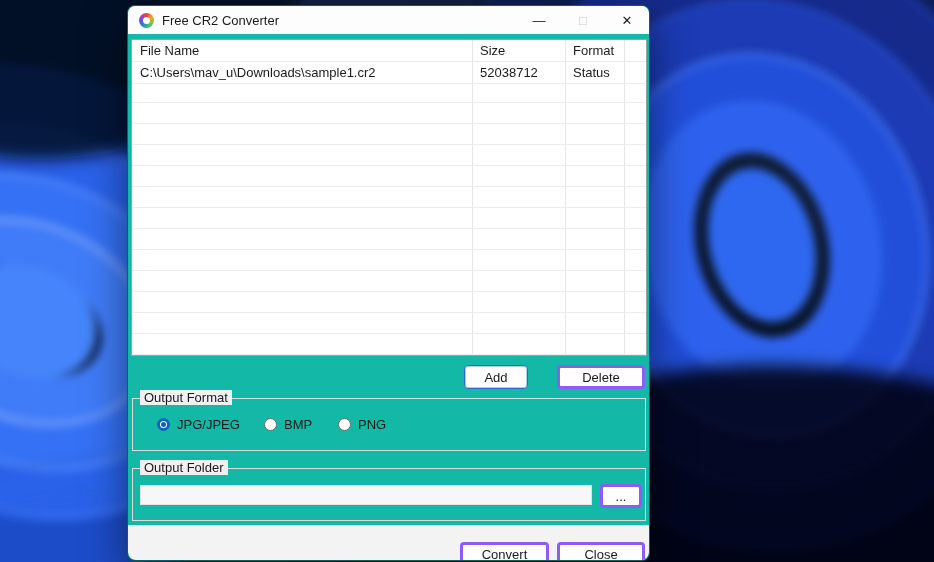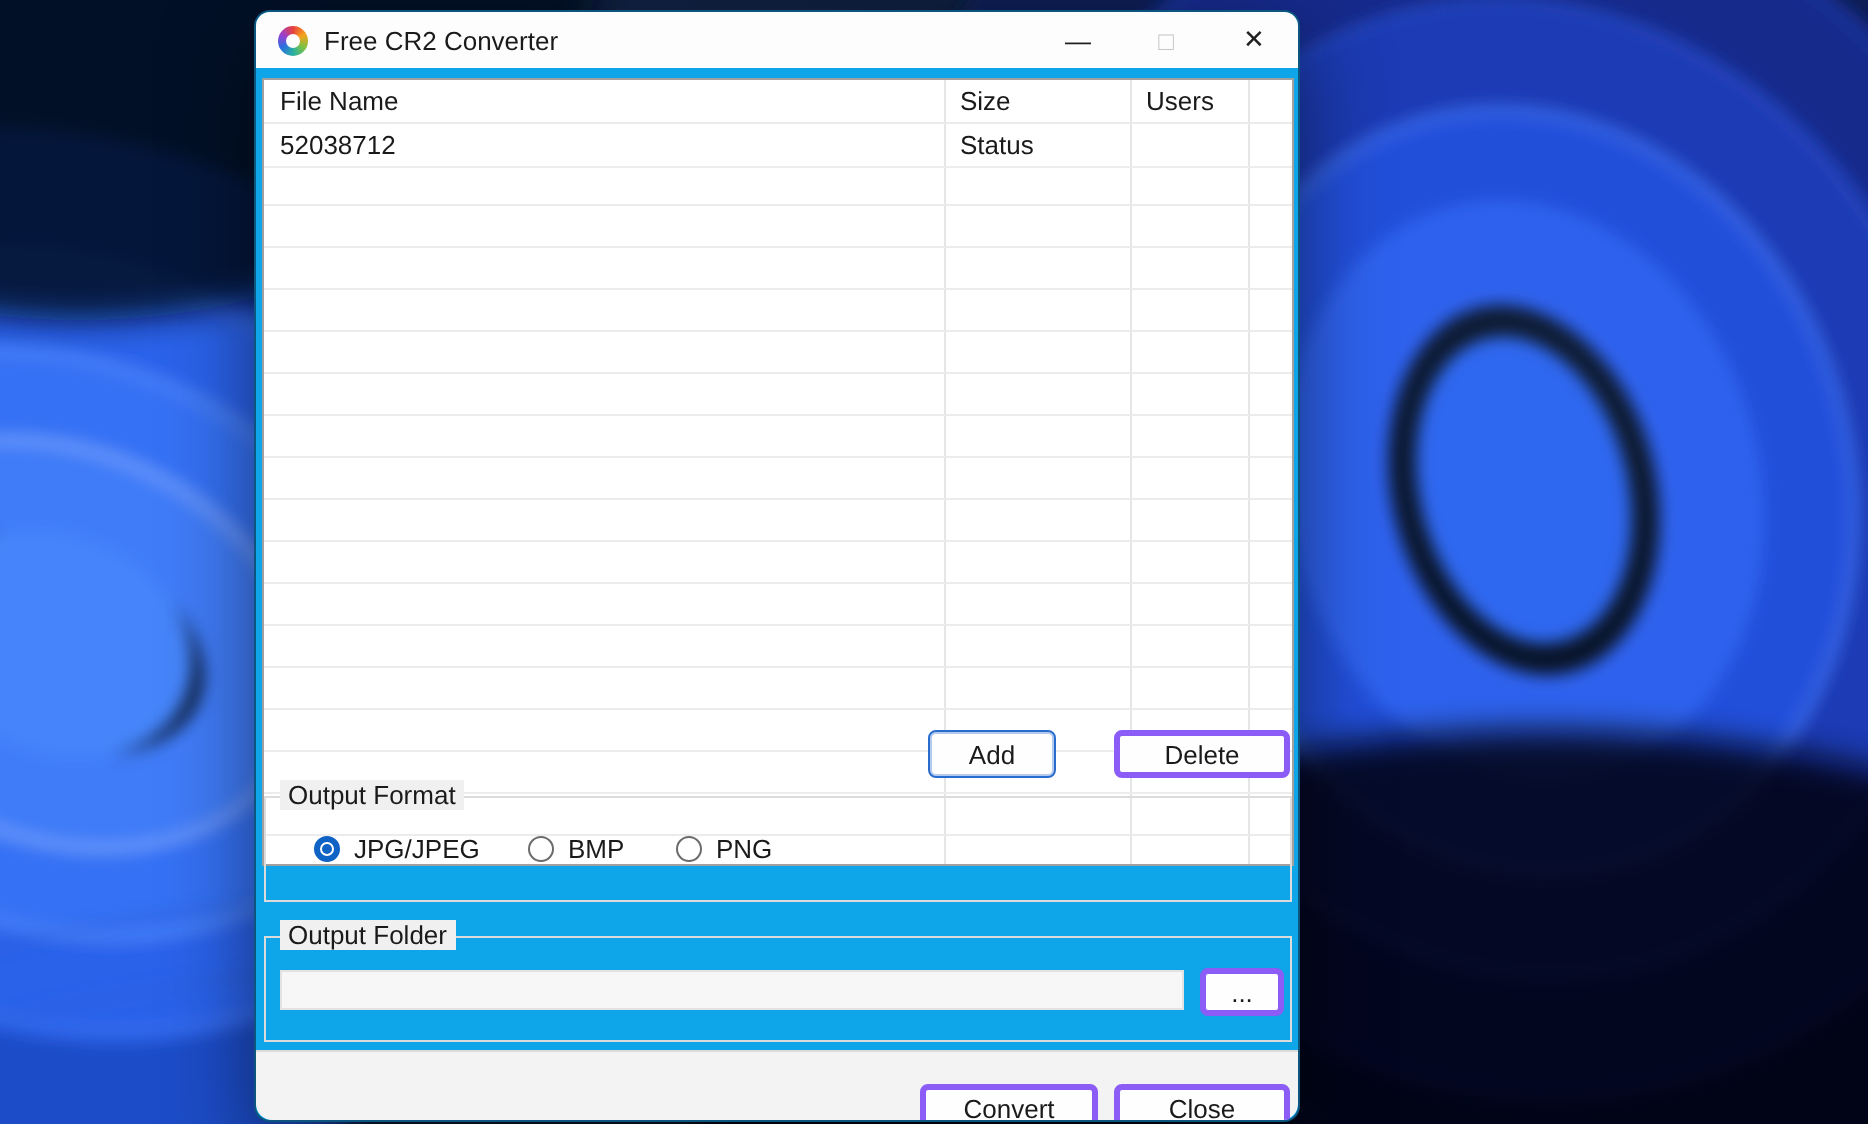--- a/index.html
+++ b/index.html
@@ -2,36 +2,36 @@
 <html><head>
 <meta charset="utf-8">
 <style>
   html,body{margin:0;padding:0;width:934px;height:562px;overflow:hidden;
     font-family:"Liberation Sans","DejaVu Sans",sans-serif;}
   .desktop{position:relative;width:934px;height:562px;background:#0a1428;}
   .wallpaper{position:absolute;inset:0;}
 
   
   .win{position:absolute;left:127px;top:5px;width:523px;height:556px;
-    background:#0ea5e9;border:1px solid rgba(10,20,40,.55);border-radius:8px;
+    background:#14b8a6;border:1px solid rgba(10,20,40,.55);border-radius:8px;
     box-shadow:0 14px 42px rgba(0,0,0,.5);box-sizing:border-box;overflow:hidden;}
   .titlebar{position:absolute;left:0;top:0;right:0;height:28px;background:#fdfdfd;
     display:flex;align-items:center;}
   .app-icon{width:15px;height:15px;border-radius:50%;margin-left:11px;position:relative;
     background:conic-gradient(#e8413c,#f6a21d,#7dc242,#28b0a2,#2b6fe0,#9a3fd0,#e8413c);}
   .app-icon::after{content:"";position:absolute;left:4px;top:4px;width:7px;height:7px;
     border-radius:50%;background:#fdfdfd;}
   .title-text{margin-left:8px;font-size:13px;color:#1a1a1a;}
   .caption-btns{margin-left:auto;display:flex;height:100%;}
   .cap-btn{width:44px;height:100%;display:flex;align-items:center;justify-content:center;
     font-size:13px;color:#1f1f1f;cursor:default;}
   .cap-btn.max{color:#c7c7c7;}
 
   
-  .ftable{position:absolute;left:3px;top:33px;width:516px;height:394px;background:#fff;
+  .ftable{position:absolute;left:3px;top:33px;width:516px;height:317px;background:#fff;
     border:1px solid #a0a0a0;box-sizing:border-box;}
   .vline{position:absolute;top:0;bottom:0;width:1px;background:#e6e6e6;}
   .trow{display:grid;grid-template-columns:340px 93px 59px 1fr;height:21px;
     align-items:center;position:relative;}
   .trow .cell{padding-left:8px;font-size:13px;color:#1a1a1a;white-space:nowrap;
     overflow:hidden;}
   .thead{border-bottom:1px solid #ebebeb;}
   .tdata{border-bottom:1px solid #ededed;}
   .tempty{position:absolute;left:0;right:0;top:42px;bottom:0;
     background:repeating-linear-gradient(to bottom,transparent 0 20px,#ececec 20px 21px);}
@@ -136,25 +136,26 @@
     </div>
 
     <div class="ftable">
       <div class="vline" style="left:340px"></div>
       <div class="vline" style="left:433px"></div>
       <div class="vline" style="left:492px"></div>
 
       <div class="trow thead">
         <div class="cell">File Name</div>
         <div class="cell">Size</div>
-        <div class="cell">Users</div>
+        <div class="cell">Format</div>
         <div class="cell"></div>
       </div>
 
       <div class="trow tdata">
+        <div class="cell">C:\Users\mav_u\Downloads\sample1.cr2</div>
         <div class="cell">52038712</div>
         <div class="cell">Status</div>
         <div class="cell"></div>
       </div>
 
       <div class="tempty"></div>
     </div>
 
     <div class="btn primary" style="left:336px;top:359px;width:64px;">Add</div>
     <div class="btn" style="left:429px;top:359px;width:88px;">Delete</div>

